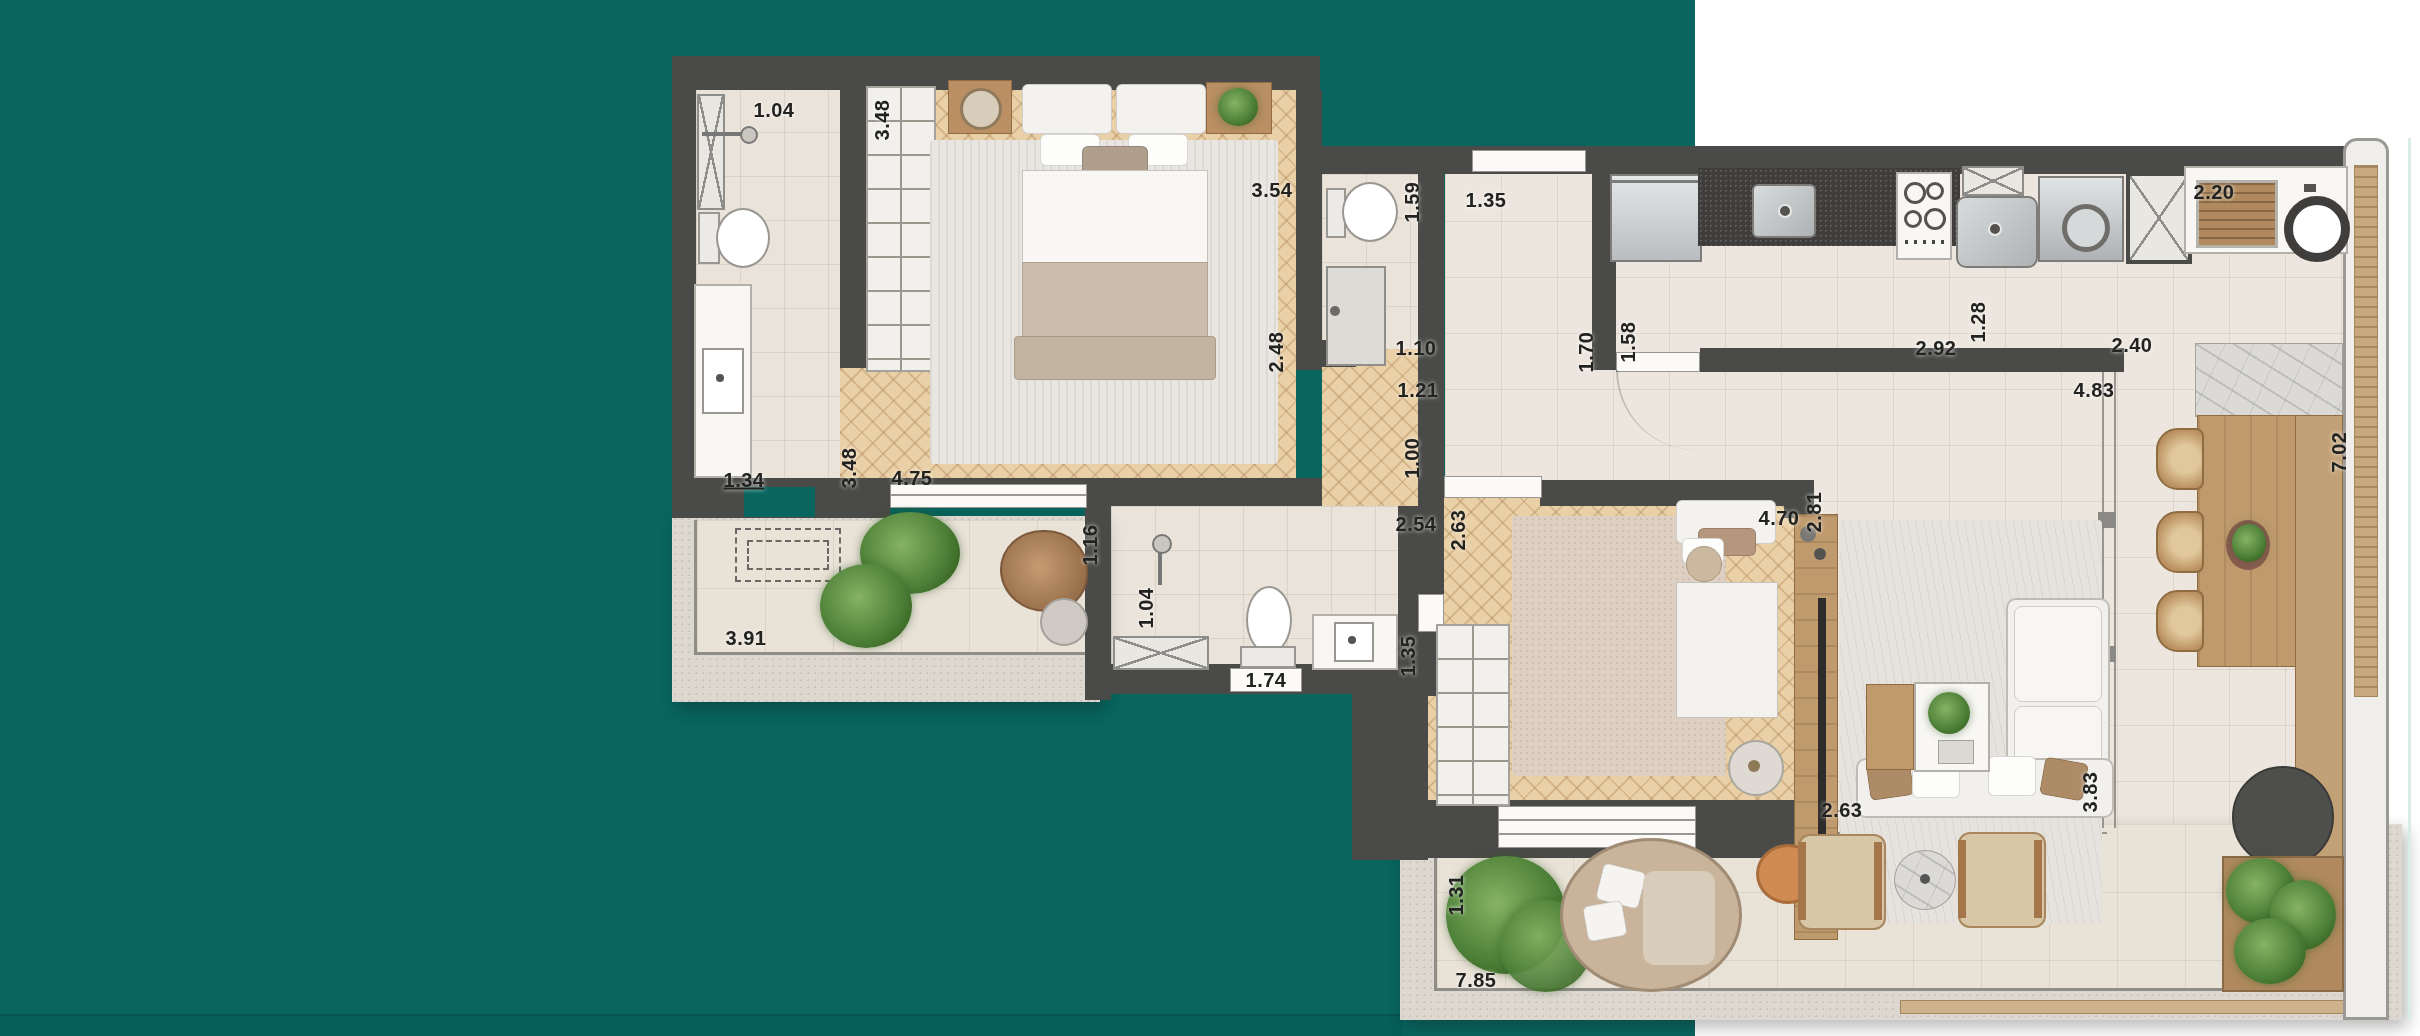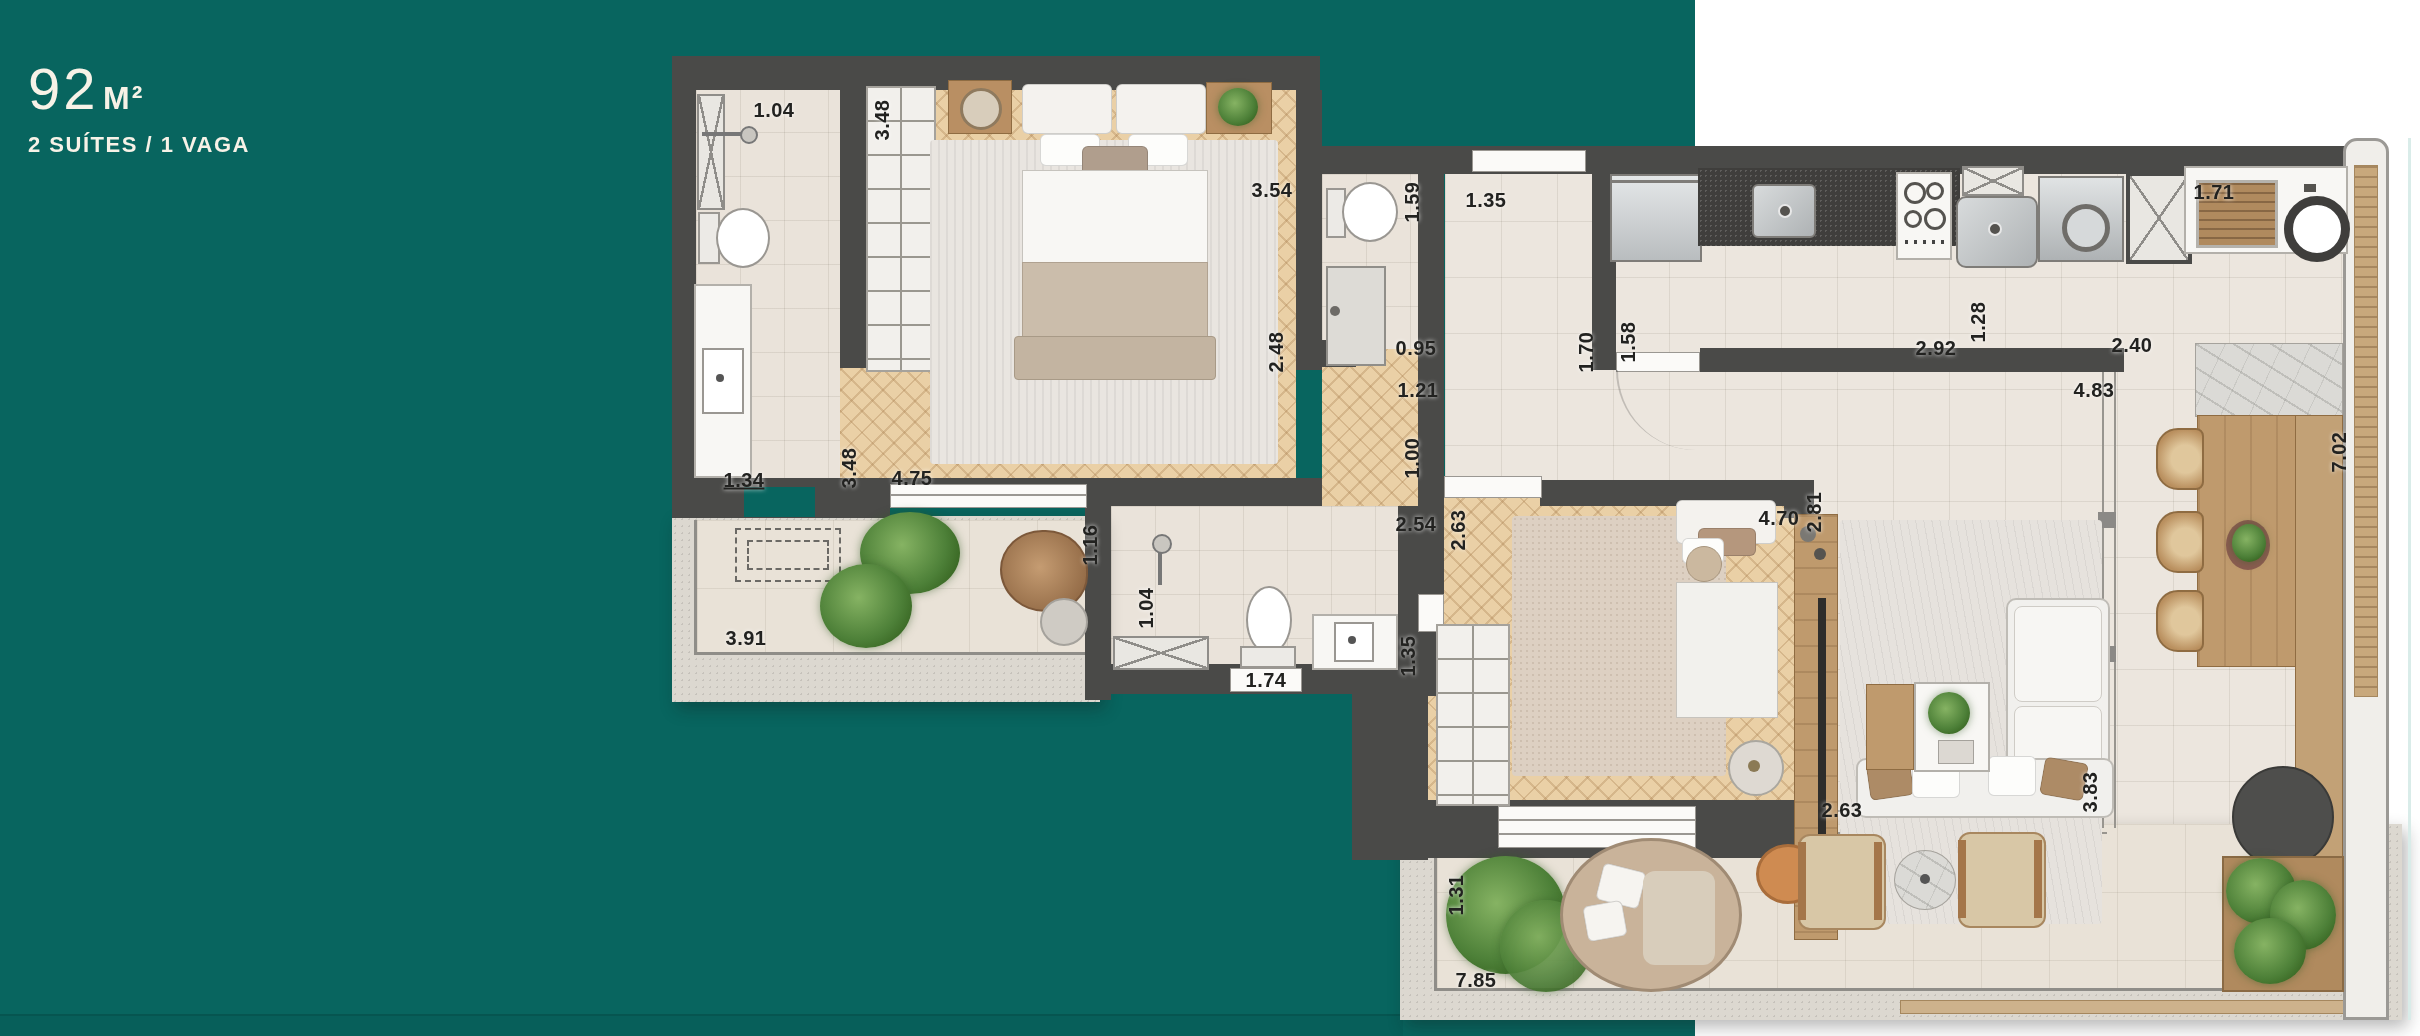--- a/index.html
+++ b/index.html
@@ -69,27 +69,20 @@
   .dim.rot{transform:translate(-50%,-50%) rotate(-90deg);}
 </style>
 </head>
 <body>
 
 <div class="stage">
 
   <div class="abs teal" style="left:0;top:0;width:1695px;height:1036px"></div>
   <div class="abs teal-shade" style="left:0;top:1014px;width:1403px;height:22px"></div>
 
-  <div class="abs title-area" style="left:28px;top:60px">
-    <div>
-      <span class="title-big">92</span>
-      <span class="title-unit">M²</span>
-    </div>
-    <div class="title-sub">2 SUÍTES / 1 VAGA</div>
-  </div>
 
   <div class="abs wood" style="left:696px;top:88px;width:600px;height:392px"></div>
   <div class="abs tile-sm" style="left:696px;top:88px;width:144px;height:392px"></div>
   <div class="abs tile" style="left:1445px;top:165px;width:900px;height:670px"></div>
   <div class="abs tile-sm" style="left:1322px;top:174px;width:96px;height:175px"></div>
   <div class="abs wood" style="left:1322px;top:349px;width:96px;height:160px"></div>
   <div class="abs tile-sm" style="left:1111px;top:506px;width:287px;height:158px"></div>
   <div class="abs wood" style="left:1428px;top:490px;width:370px;height:320px"></div>
 
   <div class="abs concrete shadowed" style="left:672px;top:516px;width:428px;height:186px"></div>
@@ -283,30 +276,30 @@
   <div class="abs" style="left:4px;top:0;width:2420px;height:784px">
       <span class="dim" style="left: 770px; top: 110px;">1.04</span>
       <span class="dim rot" style="left: 878px; top: 120px;">3.48</span>
       <span class="dim" style="left: 1268px; top: 148px; margin-top: 42px;">3.54</span>
       <span class="dim rot" style="left: 1408px; top: 202px;">1.59</span>
       <span class="dim" style="left: 1482px; top: 200px;">1.35</span>
       <span class="dim" style="left: 740px; top: 480px; text-decoration: underline;">1.34</span>
       <span class="dim rot" style="left: 845px; top: 468px;">3.48</span>
       <span class="dim" style="left: 908px; top: 478px;">4.75</span>
       <span class="dim rot" style="left: 1272px; top: 352px;">2.48</span>
-      <span class="dim" style="left: 1412px; top: 348px;">0.95</span>
+      <span class="dim" style="left: 1412px; top: 348px;">1.10</span>
       <span class="dim" style="left: 1414px; top: 390px;">1.21</span>
       <span class="dim rot" style="left: 1408px; top: 458px;">1.00</span>
       <span class="dim rot" style="left: 1582px; top: 352px;">1.70</span>
       <span class="dim rot" style="left: 1624px; top: 342px;">1.58</span>
       <span class="dim" style="left: 1932px; top: 348px;">2.92</span>
       <span class="dim rot" style="left: 1974px; top: 322px;">1.28</span>
       <span class="dim" style="left: 2128px; top: 345px;">2.40</span>
       <span class="dim" style="left: 2090px; top: 390px;">4.83</span>
-      <span class="dim" style="left: 2210px; top: 192px;">1.71</span>
+      <span class="dim" style="left: 2210px; top: 192px;">2.20</span>
       <span class="dim rot" style="left: 2335px; top: 452px;">7.02</span>
       <span class="dim" style="left: 742px; top: 638px;">3.91</span>
       <span class="dim rot" style="left: 1086px; top: 545px;">1.16</span>
       <span class="dim rot" style="left: 1142px; top: 608px;">1.04</span>
       <span class="dim" style="left: 1412px; top: 524px;">2.54</span>
       <span class="dim" style="left: 1262px; top: 680px;">1.74</span>
       <span class="dim rot" style="left: 1404px; top: 656px;">1.35</span>
       <span class="dim rot" style="left: 1454px; top: 530px;">2.63</span>
       <span class="dim" style="left: 1775px; top: 518px;">4.70</span>
       <span class="dim rot" style="left: 1810px; top: 512px;">2.81</span>

